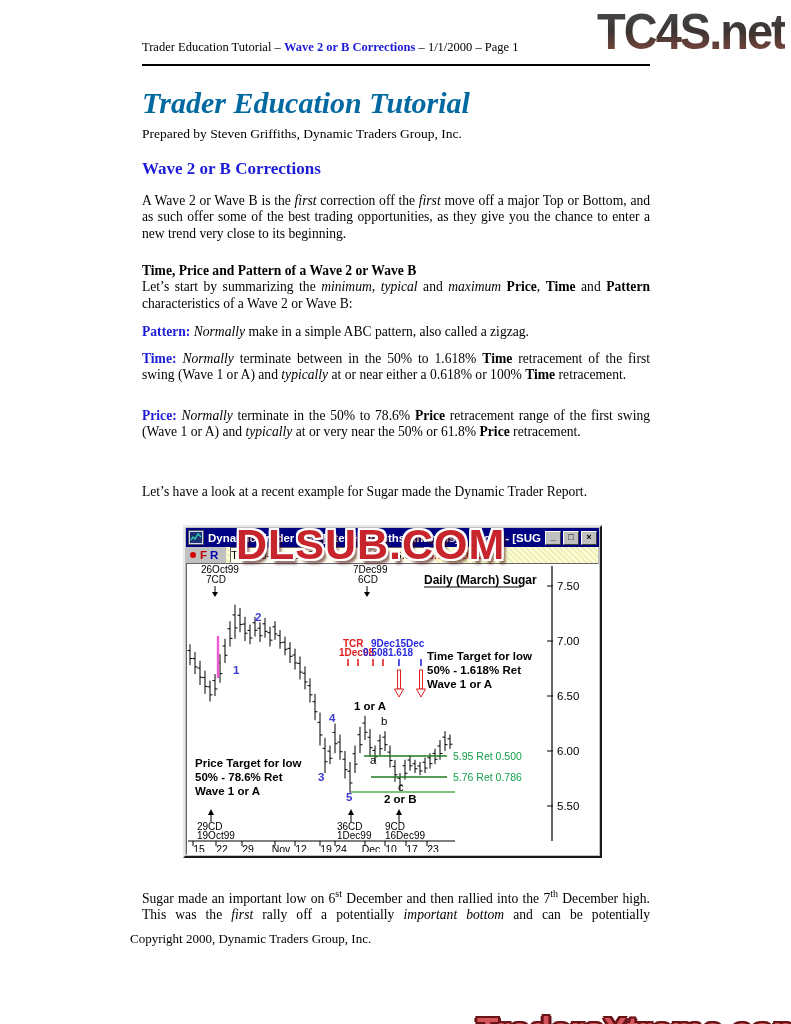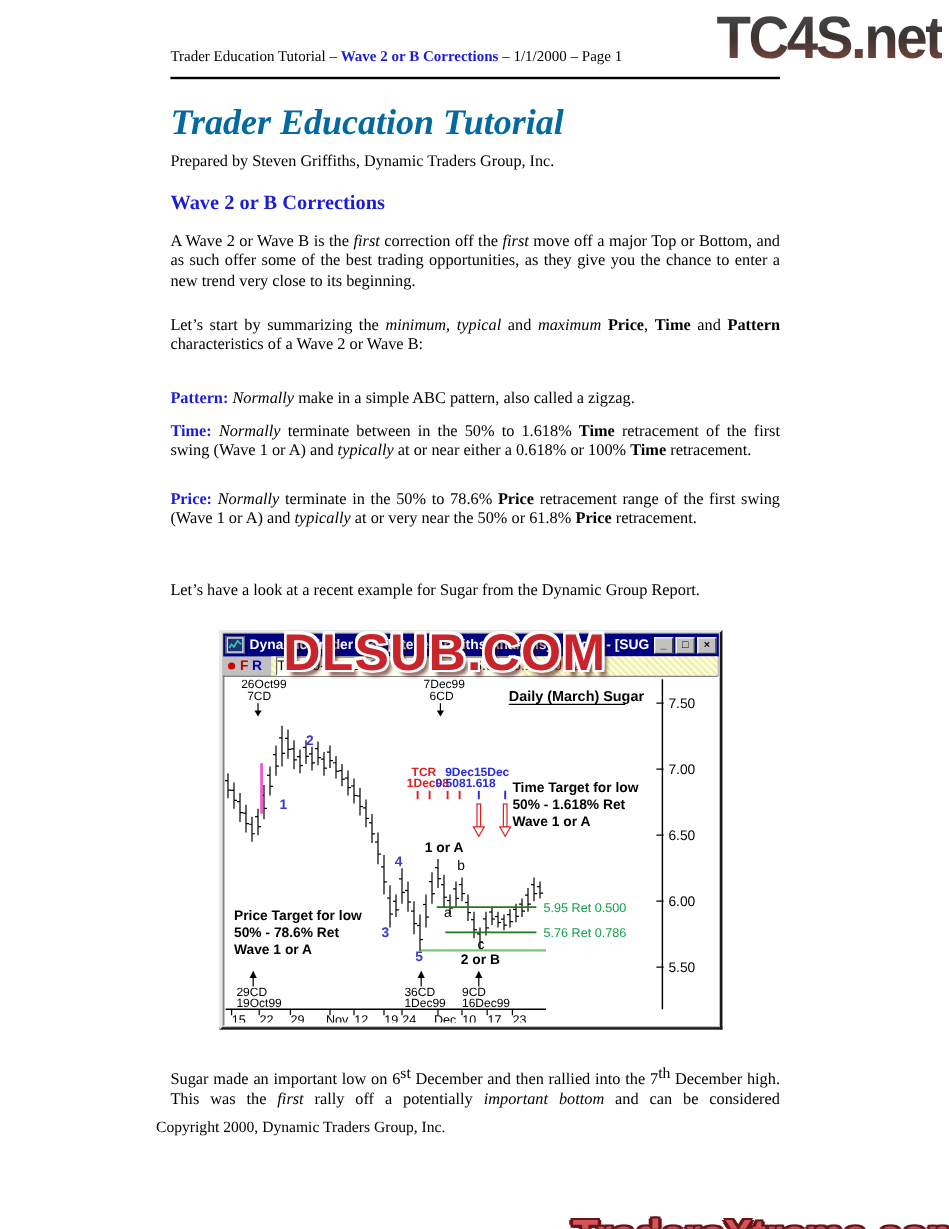--- a/index.html
+++ b/index.html
@@ -17,21 +17,21 @@
   .jall{text-align-last:justify;}
   .p1{top:193px;}
   .p2{top:263px;}
   .p2 .bold1{font-weight:bold;}
   .ppat{top:324px;}
   .ptime{top:351px;}
   .pprice{top:408px;}
   .plook{top:484px;}
   .closing{top:886px;}
   .copyright{top:931px;text-align:left;font-size:13px;width:508px;left:130px;}
-  sup{font-size:13px;}
+  sup{font-size:10px;}
   
   .tc4s{top:2px;left:597px;font-family:"Liberation Sans",sans-serif;font-weight:900;
         font-size:47px;letter-spacing:-2px;transform:scaleY(1.06);transform-origin:top left;
         background:linear-gradient(#484848 15%,#3a3432 50%,#7e473d 88%);
         -webkit-background-clip:text;background-clip:text;
         -webkit-text-fill-color:transparent;color:#4e3c38;}
   .wm{font-family:"Liberation Sans",sans-serif;font-weight:900;z-index:30;margin-top:39px;}
   .wm-mid{top:481px;left:236px;font-size:43px;letter-spacing:1px;color:#c8242b;
       text-shadow:-2px -2px 0 #fff,2px -2px 0 #fff,-2px 2px 0 #fff,2px 2px 0 #fff,
                   0 -2px 0 #fff,0 2px 0 #fff,-2px 0 0 #fff,2px 0 0 #fff,
@@ -77,26 +77,27 @@
 
 <div class="abs col headerline"><span>Trader Education Tutorial – </span><span style="font-weight: bold; color: rgb(28, 28, 216);">Wave 2 or B Corrections</span><span> – 1/1/2000 – Page 1</span></div>
 <div class="abs col rule"></div>
 
 <div class="abs col doctitle">Trader Education Tutorial</div>
 <div class="abs col byline">Prepared by Steven Griffiths, Dynamic Traders Group, Inc.</div>
 <div class="abs col secheading">Wave 2 or B Corrections</div>
 
 <div class="abs col para p1"><span>A Wave 2 or Wave B is the </span><span style="font-style: italic;">first</span><span> correction off the </span><span style="font-style: italic;">first</span><span> move off a major Top or Bottom, and as such offer some of the best trading opportunities, as they give you the chance to enter a new trend very close to its beginning.</span></div>
 <div class="abs col para p2">
+  <div class="bold1">Time, Price and Pattern of a Wave 2 or Wave B</div>
   <div><span>Let’s start by summarizing the </span><span style="font-style: italic;">minimum</span><span>, </span><span style="font-style: italic;">typical</span><span> and </span><span style="font-style: italic;">maximum</span><span> </span><span style="font-weight: bold;">Price</span><span>, </span><span style="font-weight: bold;">Time</span><span> and </span><span style="font-weight: bold;">Pattern</span><span> characteristics of a Wave 2 or Wave B:</span></div>
 </div>
 <div class="abs col para ppat"><span style="font-weight: bold; color: rgb(28, 28, 216);">Pattern:</span><span>  </span><span style="font-style: italic;">Normally</span><span> make in a simple ABC pattern, also called a zigzag.</span></div>
 <div class="abs col para ptime"><span style="font-weight: bold; color: rgb(28, 28, 216);">Time:</span><span>   </span><span style="font-style: italic;">Normally</span><span> terminate between in the 50% to 1.618% </span><span style="font-weight: bold;">Time</span><span> retracement of the first swing (Wave 1 or A) and </span><span style="font-style: italic;">typically</span><span> at or near either a 0.618% or 100% </span><span style="font-weight: bold;">Time</span><span> retracement.</span></div>
 <div class="abs col para pprice"><span style="font-weight: bold; color: rgb(28, 28, 216);">Price:</span><span>   </span><span style="font-style: italic;">Normally</span><span> terminate in the 50% to 78.6% </span><span style="font-weight: bold;">Price</span><span> retracement range of the first swing (Wave 1 or A) and </span><span style="font-style: italic;">typically</span><span> at or very near the 50% or 61.8% </span><span style="font-weight: bold;">Price</span><span> retracement.</span></div>
-<div class="abs col para plook"><span>Let’s have a look at a recent example for Sugar from the Dynamic Group Report.</span></div>
+<div class="abs col para plook"><span>Let’s have a look at a recent example for Sugar made the Dynamic Trader Report.</span></div>
 
 <div class="abs wm wm-mid">DLSUB.COM</div>
 
 <div class="abs win">
   <div class="titlebar">
     <span class="appicon">
       <svg width="12" height="11" viewBox="0 0 12 11">
           <rect x="0" y="0" width="12" height="11" fill="#203070"></rect>
           <polyline points="1,8 3,5 5,7 8,2 11,5" fill="none" stroke="#2fc8b0" stroke-width="1.4"></polyline>
         </svg>
@@ -367,16 +368,16 @@
         <line x1="212" y1="95" x2="212" y2="102" stroke="#2a2ae0" stroke-width="1.6"></line>
         <line x1="234" y1="95" x2="234" y2="102" stroke="#2a2ae0" stroke-width="1.6"></line>
         <rect x="210.5" y="106" width="3" height="19" fill="#fff" stroke="#e02020" stroke-width="1"></rect>
         <polygon points="207.5,125 216.5,125 212,133" fill="#fff" stroke="#e02020" stroke-width="1"></polygon>
         <rect x="232.5" y="106" width="3" height="19" fill="#fff" stroke="#e02020" stroke-width="1"></rect>
         <polygon points="229.5,125 238.5,125 234,133" fill="#fff" stroke="#e02020" stroke-width="1"></polygon>
       </svg>
   </div>
 </div>
 
-<div class="abs col para jall closing"><span>Sugar made an important low on 6</span><sup>st</sup><span> December and then rallied into the 7</span><sup>th</sup><span> December high. This was the </span><span style="font-style: italic;">first</span><span> rally off a potentially </span><span style="font-style: italic;">important bottom</span><span> and can be considered</span></div>
+<div class="abs col para jall closing"><span>Sugar made an important low on 6</span><sup>st</sup><span> December and then rallied into the 7</span><sup>th</sup><span> December high. This was the </span><span style="font-style: italic;">first</span><span> rally off a potentially </span><span style="font-style: italic;">important bottom</span><span> and can be potentially</span></div>
 <div class="abs copyright">Copyright 2000, Dynamic Traders Group, Inc.</div>
 
 <div class="abs wm wm-bot">TradersXtreme.com</div>
 
 </body></html>

